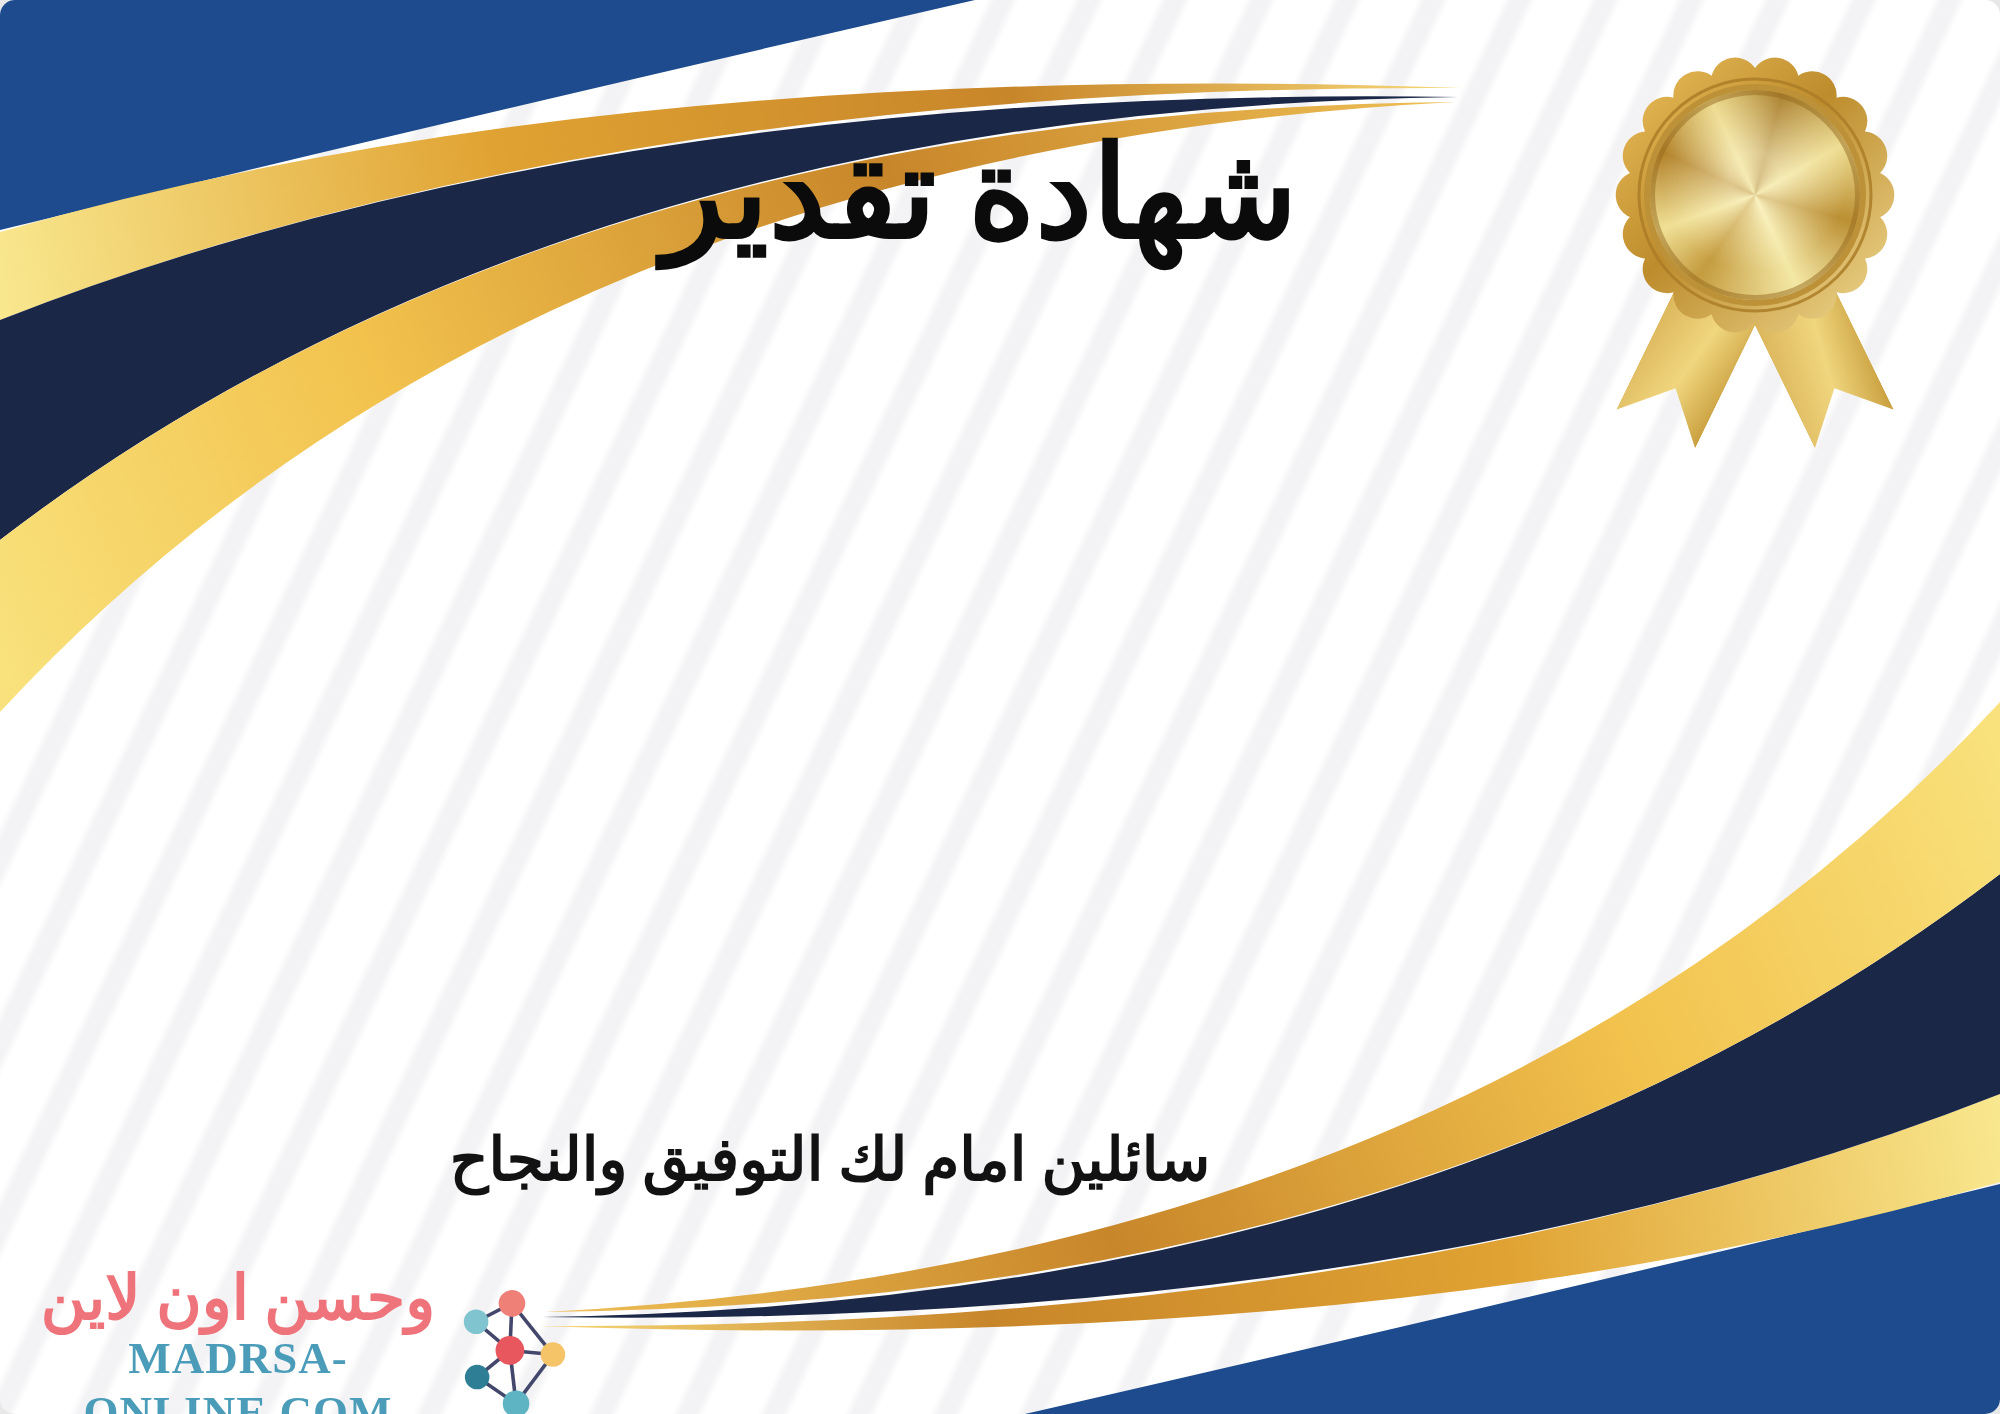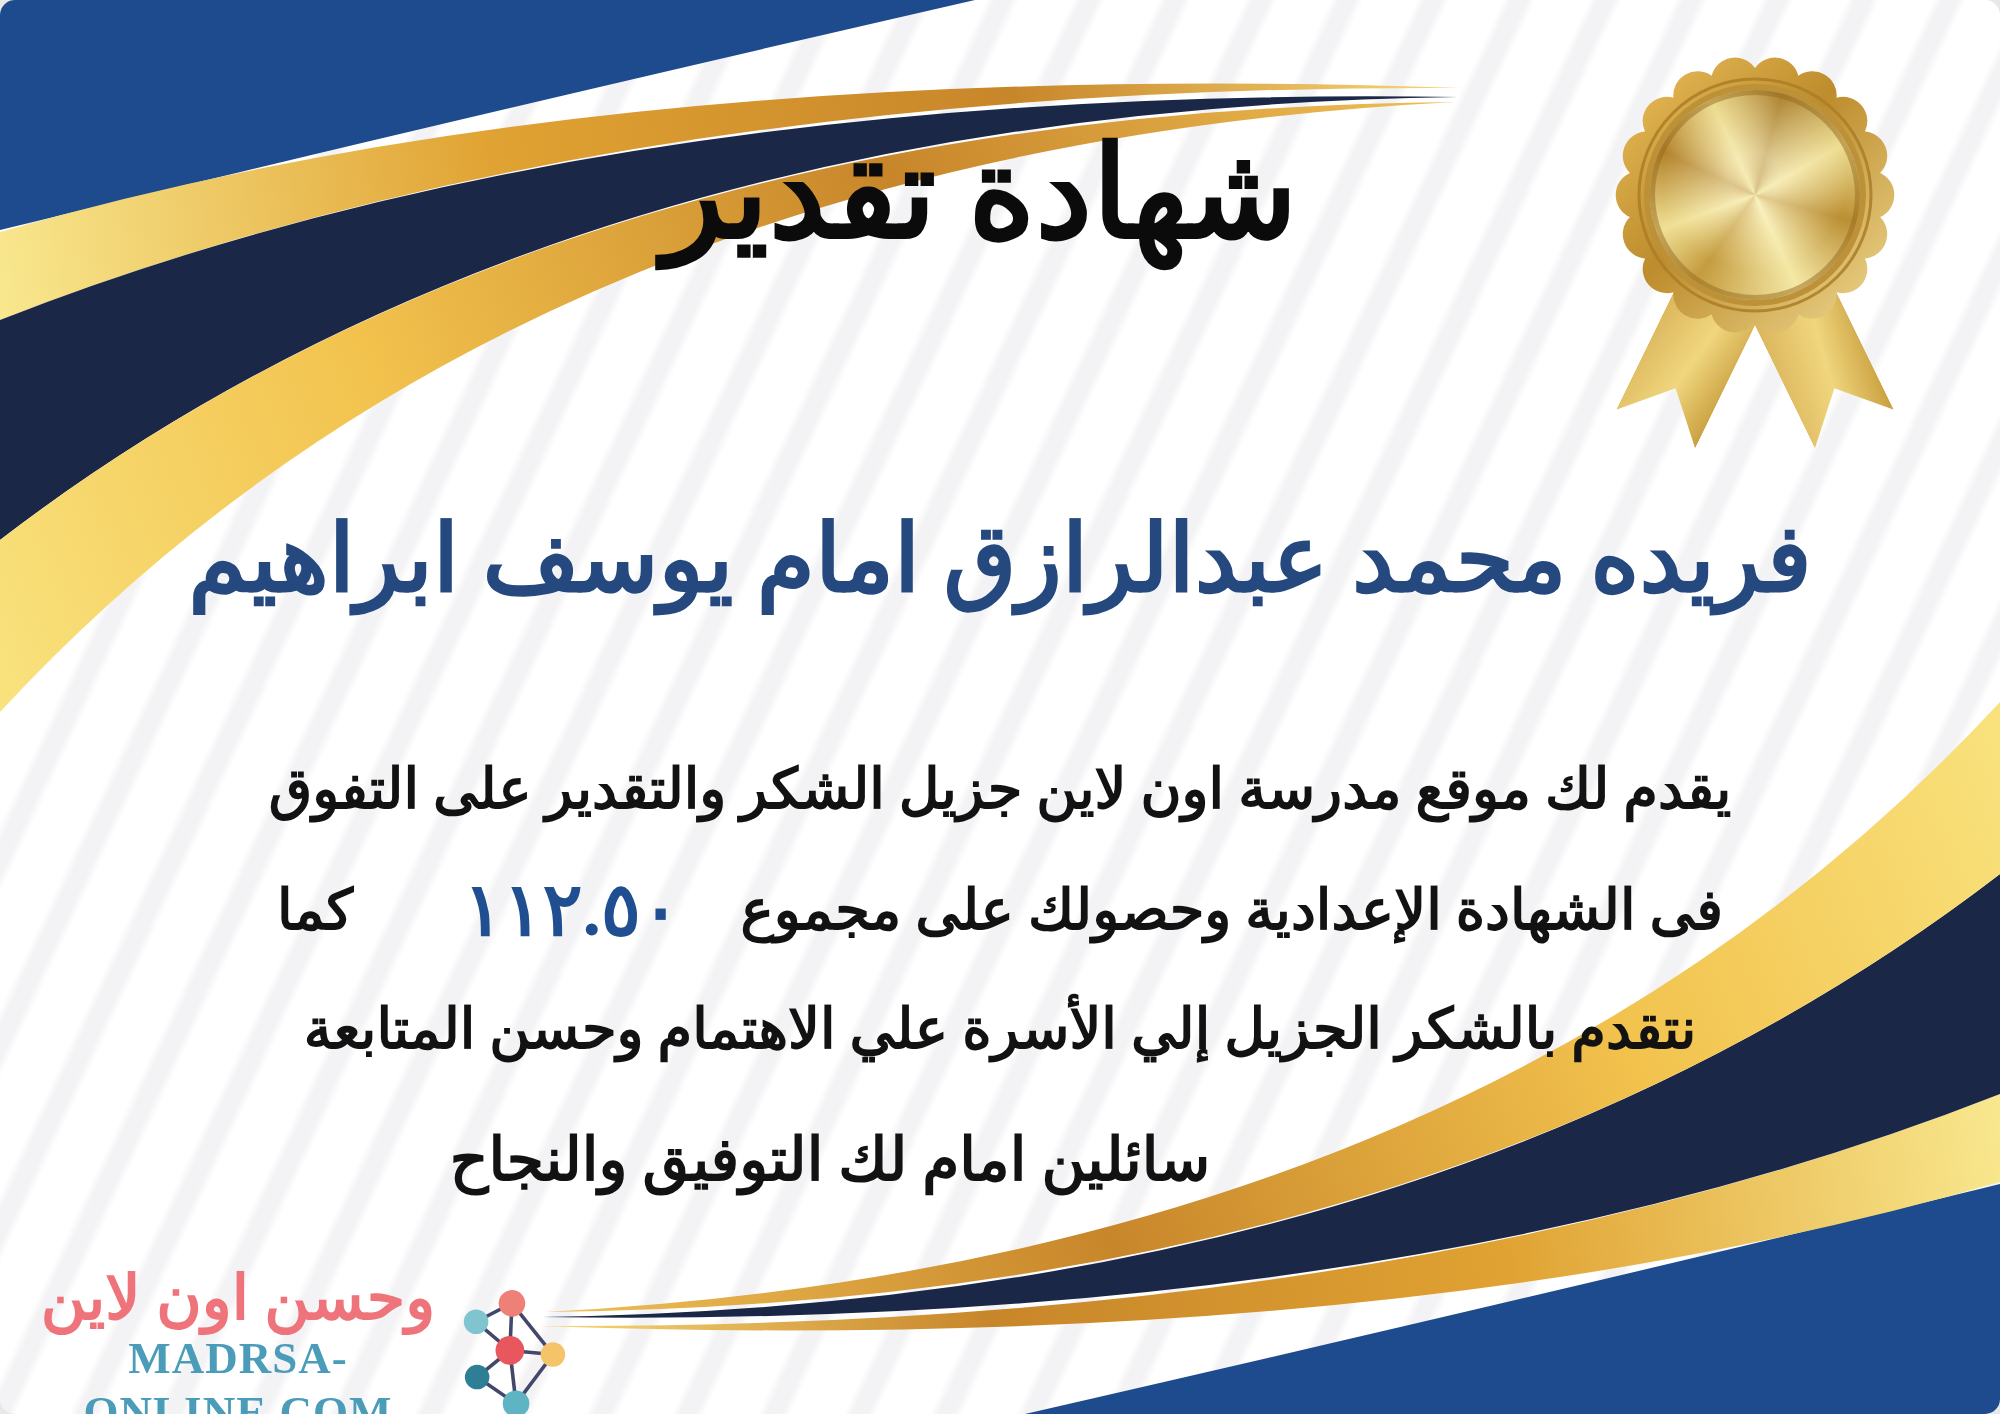--- a/index.html
+++ b/index.html
@@ -108,27 +108,21 @@
         </linearGradient>
       </defs>
       <path fill="url(#rimGrad)" d="M150.0,23.0 A24.3,24.3 0 0 1 193.4,30.7 A24.3,24.3 0 0 1 231.6,52.7 A24.3,24.3 0 0 1 260.0,86.5 A24.3,24.3 0 0 1 275.1,127.9 A24.3,24.3 0 0 1 275.1,172.1 A24.3,24.3 0 0 1 260.0,213.5 A24.3,24.3 0 0 1 231.6,247.3 A24.3,24.3 0 0 1 193.4,269.3 A24.3,24.3 0 0 1 150.0,277.0 A24.3,24.3 0 0 1 106.6,269.3 A24.3,24.3 0 0 1 68.4,247.3 A24.3,24.3 0 0 1 40.0,213.5 A24.3,24.3 0 0 1 24.9,172.1 A24.3,24.3 0 0 1 24.9,127.9 A24.3,24.3 0 0 1 40.0,86.5 A24.3,24.3 0 0 1 68.4,52.7 A24.3,24.3 0 0 1 106.6,30.7 A24.3,24.3 0 0 1 150.0,23.0 Z"></path>
       <circle cx="150" cy="150" r="116" fill="none" stroke="#aa7d27" stroke-width="3" opacity="0.85"></circle>
     </svg>
     <div class="medal-disc"></div>
   </div>
 
   <h1 class="title" dir="rtl">شهادة تقدير</h1>
 
-  <div class="student-name" dir="rtl">فريده محمد عبدالرازق امام يوسف ابراهيم</div>
 
-  <div class="body-text" dir="rtl">
-    <p>يقدم لك موقع مدرسة اون لاين جزيل الشكر والتقدير على التفوق</p>
-    <p><span>فى الشهادة الإعدادية وحصولك على مجموع</span><span class="score">١١٢.٥٠</span><span>كما</span></p>
-    <p>نتقدم بالشكر الجزيل إلي الأسرة علي الاهتمام وحسن المتابعة</p>
-  </div>
 
   <div class="closing" dir="rtl">سائلين امام لك التوفيق والنجاح</div>
 
   <div class="logo">
     <div class="logo-text">
       <div class="logo-ar" dir="rtl">وحسن اون لاين</div>
       <div class="logo-en">MADRSA-ONLINE.COM</div>
     </div>
     <svg class="logo-icon" viewBox="0 0 100 125" aria-hidden="true">
       <g stroke="#43476b" stroke-width="3.5">

